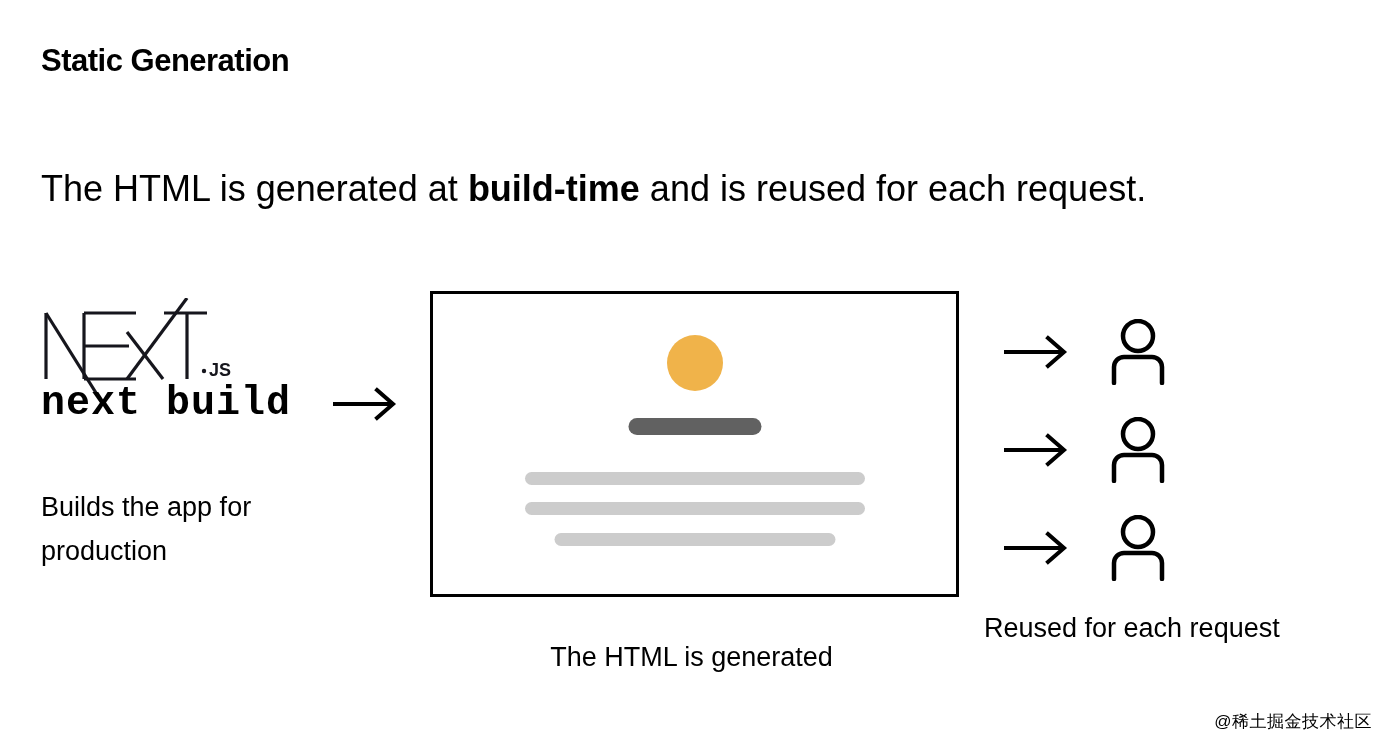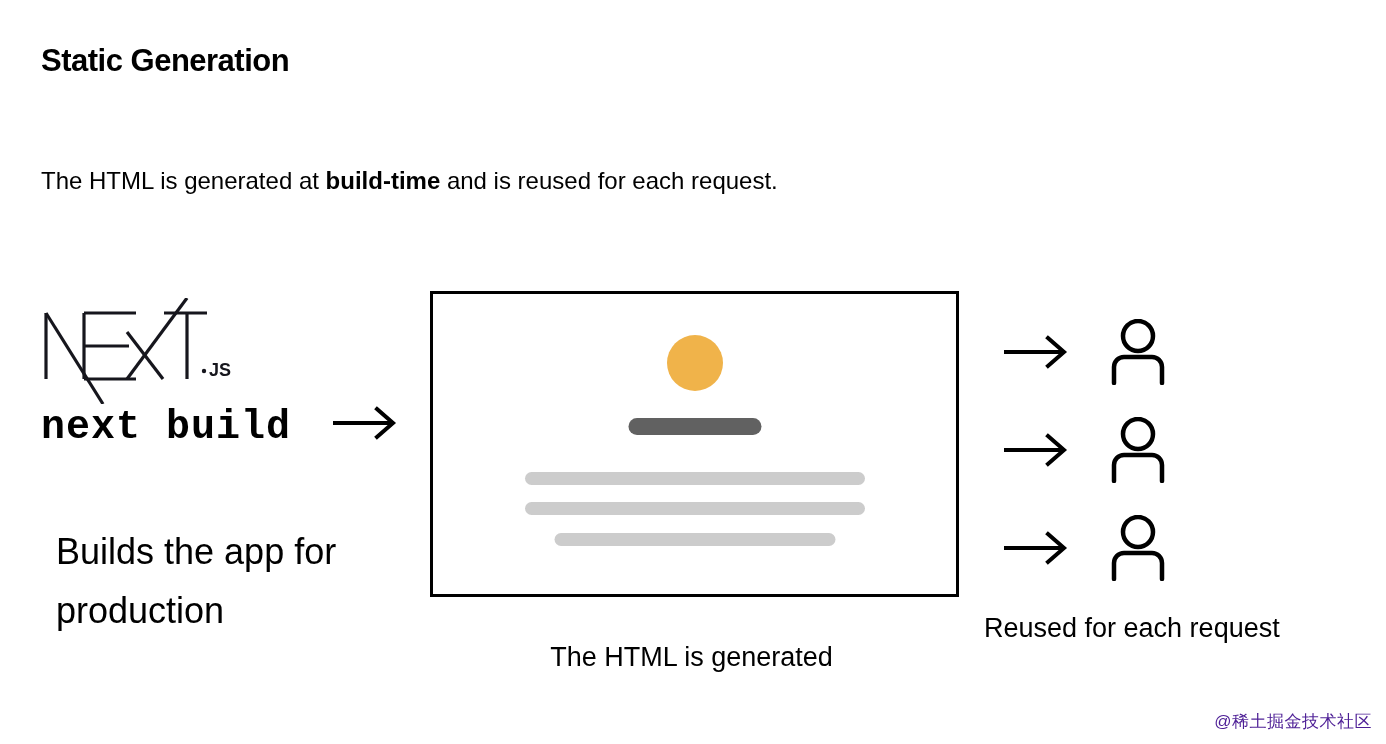--- a/index.html
+++ b/index.html
@@ -24,61 +24,61 @@
     font-size: 31px;
     font-weight: bold;
     letter-spacing: -0.5px;
     line-height: 1.1;
     white-space: nowrap;
   }
   #subtitle {
     position: absolute;
     left: 41px;
     top: 167px;
-    font-size: 24px;
+    font-size: 36px;
     line-height: 1.2;
     white-space: nowrap;
   }
   #subtitle .strong { font-weight: bold; }
 
   
   #left-col {
     position: absolute;
     left: 41px;
     top: 298px;
     width: 380px;
   }
   #nextjs-logo {
     display: block;
     width: 200px;
     height: 106px;
   }
   #build-command-row {
     position: absolute;
     left: 41px;
-    top: 405px;
+    top: 381px;
     display: flex;
+    align-items: center;
     gap: 40px;
   }
   #build-command {
     font-family: "Liberation Mono", "DejaVu Sans Mono", monospace;
     font-size: 40px;
     font-weight: bold;
     letter-spacing: 1px;
     white-space: nowrap;
   }
   .arrow-svg { display: block; }
   #left-caption {
     position: absolute;
     left: 41px;
-    top: 523px;
+    top: 485px;
     width: 330px;
-    font-size: 36px;
+    font-size: 27px;
     line-height: 1.63;
-    margin-left: 15px;
   }
 
   
   #page-mockup {
     position: absolute;
     left: 430px;
     top: 291px;
     width: 523px;
     height: 300px;
     border: 3px solid #000000;
@@ -145,21 +145,21 @@
     font-size: 27px;
     line-height: 1.95;
   }
 
   
   #watermark {
     position: absolute;
     right: 14px;
     bottom: 11px;
     font-size: 17px;
-    color: #4c1d95;
+    color: #000000;
     letter-spacing: 0.5px;
     white-space: nowrap;
   }
 </style>
 </head>
 <body>
 
 <div id="page-title">Static Generation</div>
 
 <div id="subtitle"><span>The HTML is generated at </span><span class="strong">build-time</span><span> and is reused for each request.</span></div>

